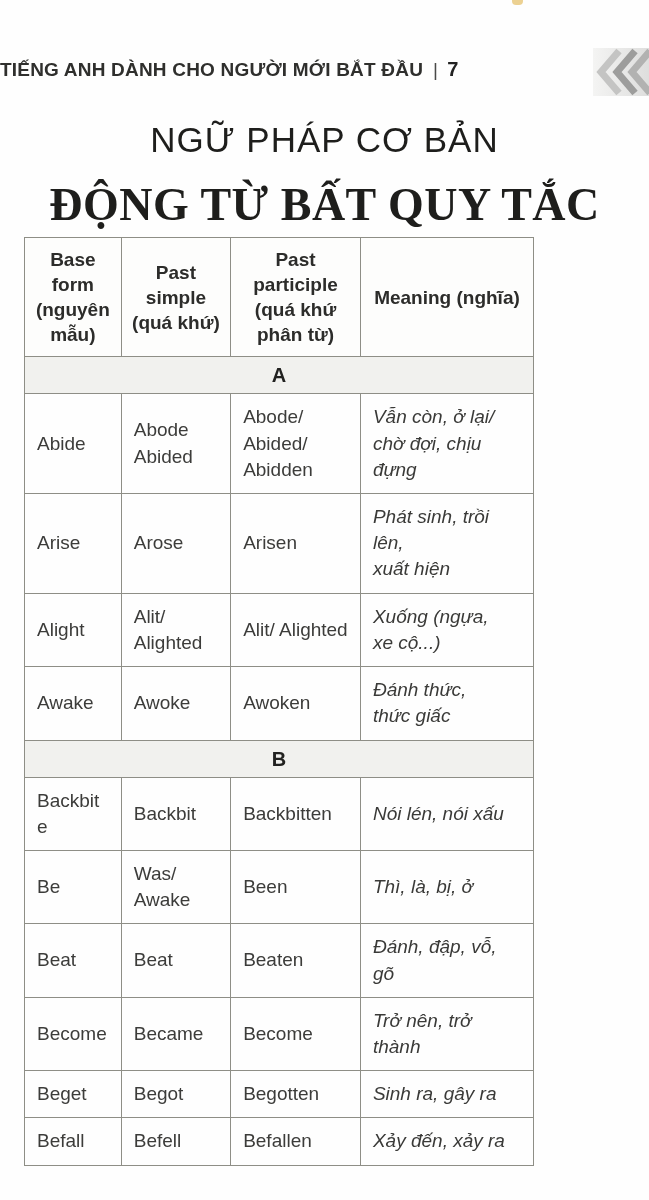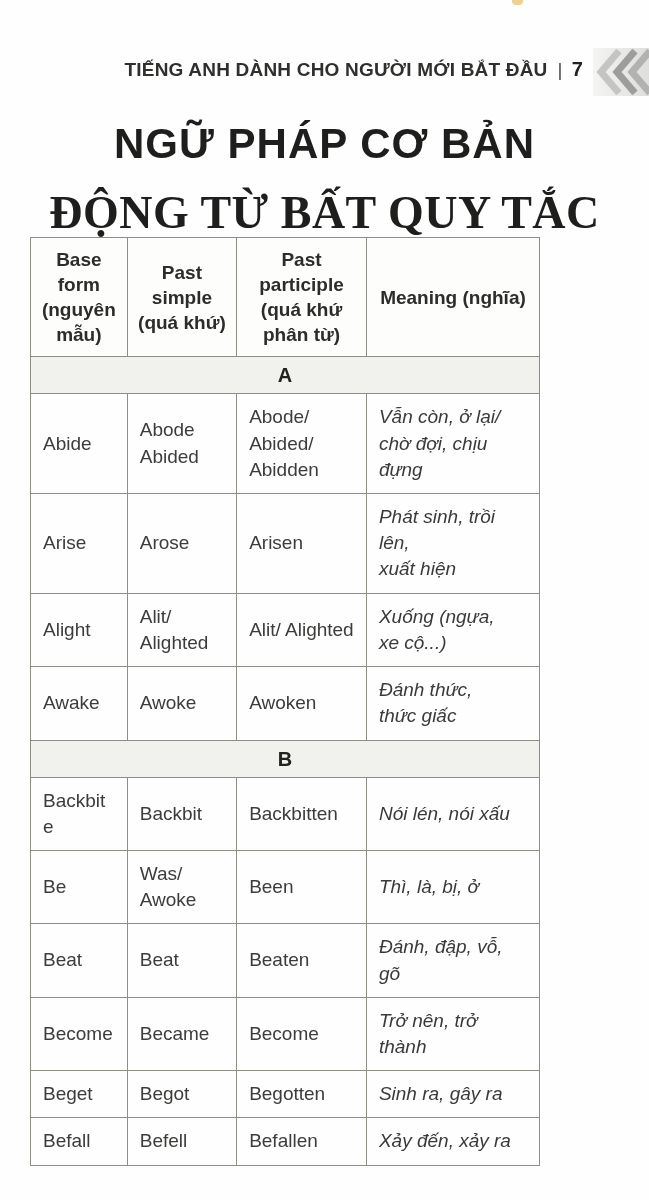--- a/index.html
+++ b/index.html
@@ -10,45 +10,44 @@
     font-family:"Liberation Sans","DejaVu Sans",sans-serif;
     color:#3a3a38;
     overflow:hidden;
   }
   .artifact-dot{
     position:absolute;top:0;left:512px;width:11px;height:5px;
     background:#e7c577;border-radius:0 0 4px 4px;opacity:.8;
   }
   .page-header{
     position:absolute;top:57px;left:0;right:0;
-    text-align:right;padding-right:66px;
+    text-align:left;padding-right:66px;
     font-size:19px;line-height:1.2;
     font-weight:bold;color:#2f2f2d;
     letter-spacing:.2px;
     white-space:nowrap;
-    padding-left:15px;
   }
   .header-sep{font-weight:normal;color:#4a4a48;margin:0 9px 0 10px;}
   .header-page{font-weight:bold;font-size:20px;color:#222;}
   .chevrons{position:absolute;top:48px;right:0;}
   .book-title{
     position:absolute;top:120px;left:0;width:100%;
     text-align:center;color:#1e1e1c;
   }
   .title-line1{
-    font-size:42px;font-weight:bold;letter-spacing:1px;
+    font-size:35px;font-weight:normal;letter-spacing:1px;
     font-family:"Liberation Sans","DejaVu Sans",sans-serif;
   }
   .title-line2{
     margin-top:18px;
     font-size:46px;font-weight:bold;letter-spacing:.5px;
     font-family:"Liberation Serif","DejaVu Serif",serif;
   }
   table.verbs{
-    position:absolute;top:237px;left:30px;
+    position:absolute;top:237px;left:24px;
     width:510px;
     border-collapse:collapse;
     table-layout:fixed;
   }
   .verbs col.c1{width:19%;}
   .verbs col.c2{width:21.5%;}
   .verbs col.c3{width:25.5%;}
   .verbs col.c4{width:34%;}
   .verbs th,.verbs td{
     border:1px solid #8e8e86;
@@ -157,21 +156,21 @@
           <td colspan="4">B</td>
         </tr>
         <tr>
           <td>Backbite</td>
           <td>Backbit</td>
           <td>Backbitten</td>
           <td class="meaning">Nói lén, nói xấu</td>
         </tr>
         <tr>
           <td>Be</td>
-          <td>Was/ Awoke</td>
+          <td>Was/ Awake</td>
           <td>Been</td>
           <td class="meaning">Thì, là, bị, ở</td>
         </tr>
         <tr>
           <td>Beat</td>
           <td>Beat</td>
           <td>Beaten</td>
           <td class="meaning">Đánh, đập, vỗ, gõ</td>
         </tr>
         <tr>

